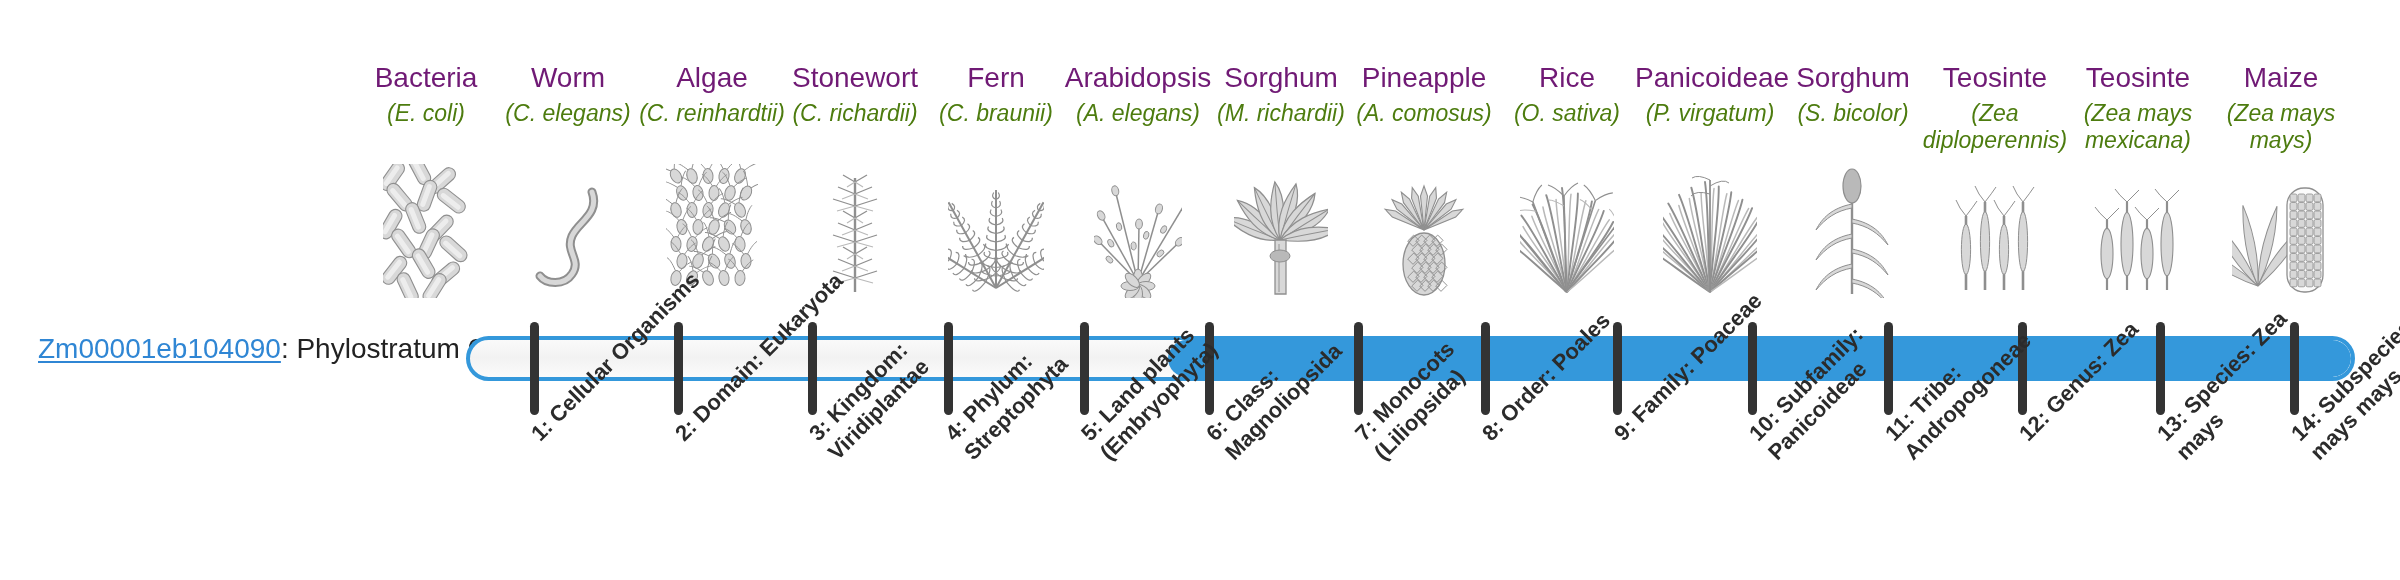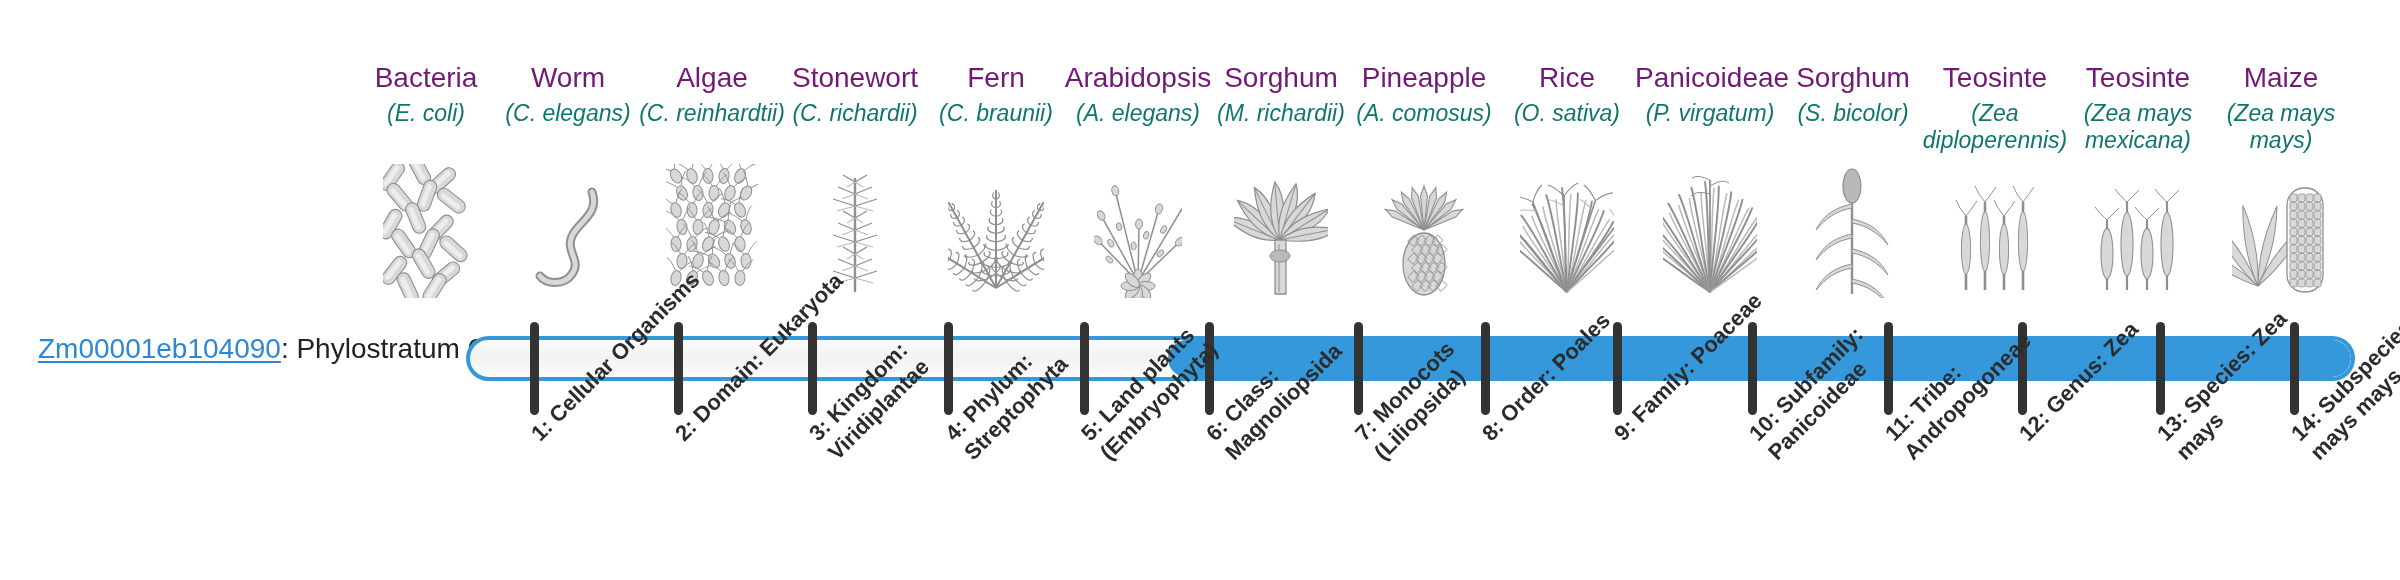--- a/index.html
+++ b/index.html
@@ -54,21 +54,21 @@
     color: #701a75;
     line-height: 1.15;
   }
   .sp-latin {
     position: absolute;
     top: 100px;
     left: 0;
     width: 100%;
     font-size: 23px;
     font-style: italic;
-    color: #0f766e;
+    color: #4d7c0f;
     line-height: 1.18;
   }
   .organism {
     position: absolute;
     top: 172px;
     left: 0;
     width: 100%;
     height: 126px;
     display: flex;
     align-items: flex-end;

